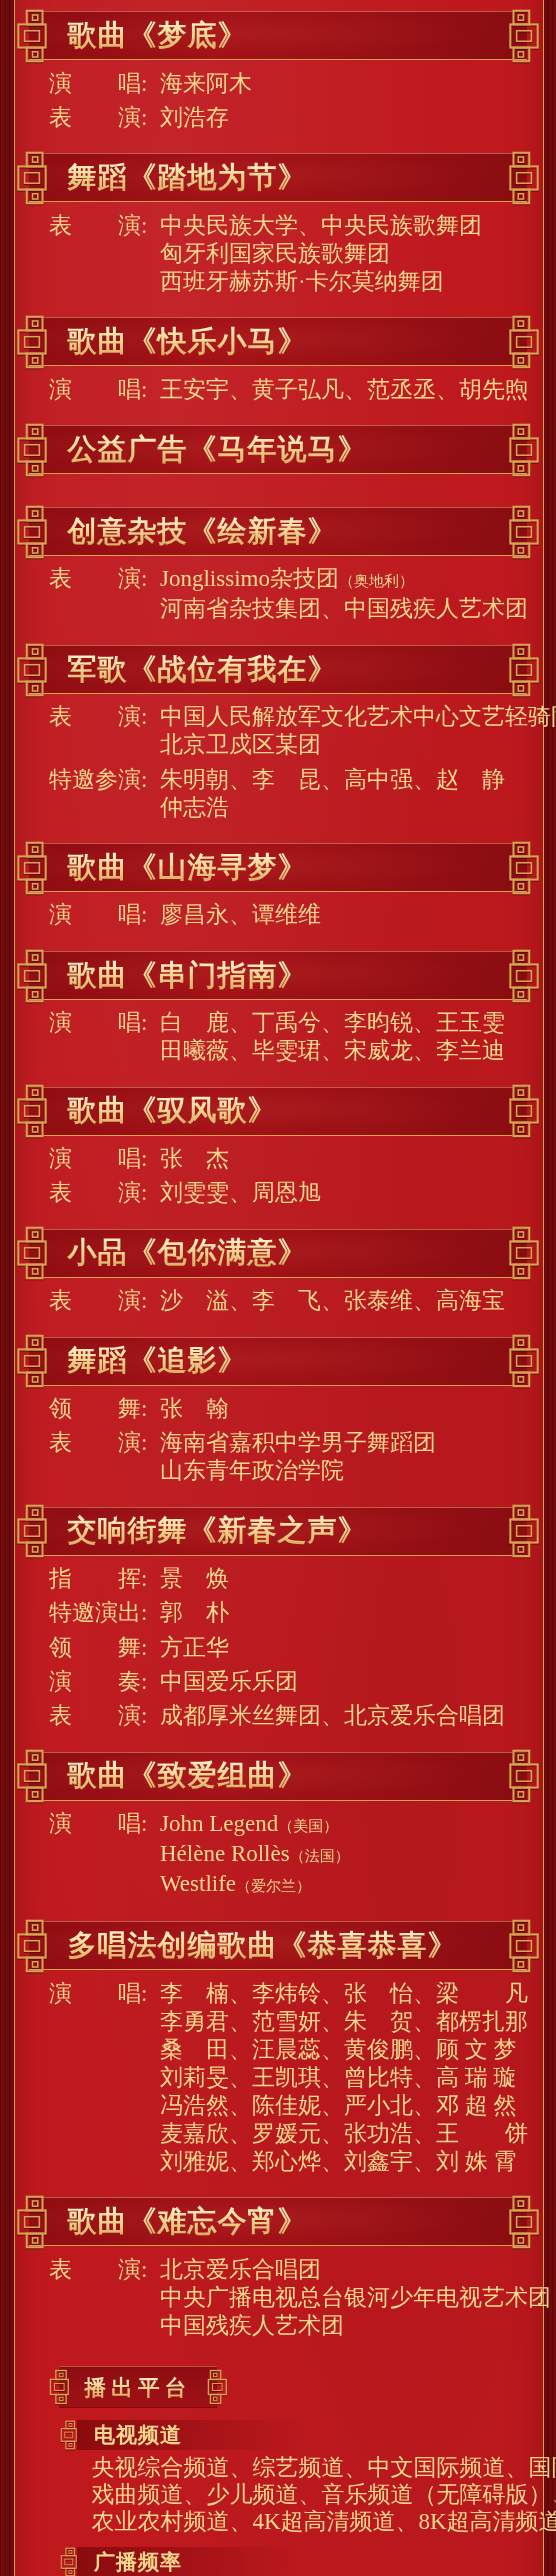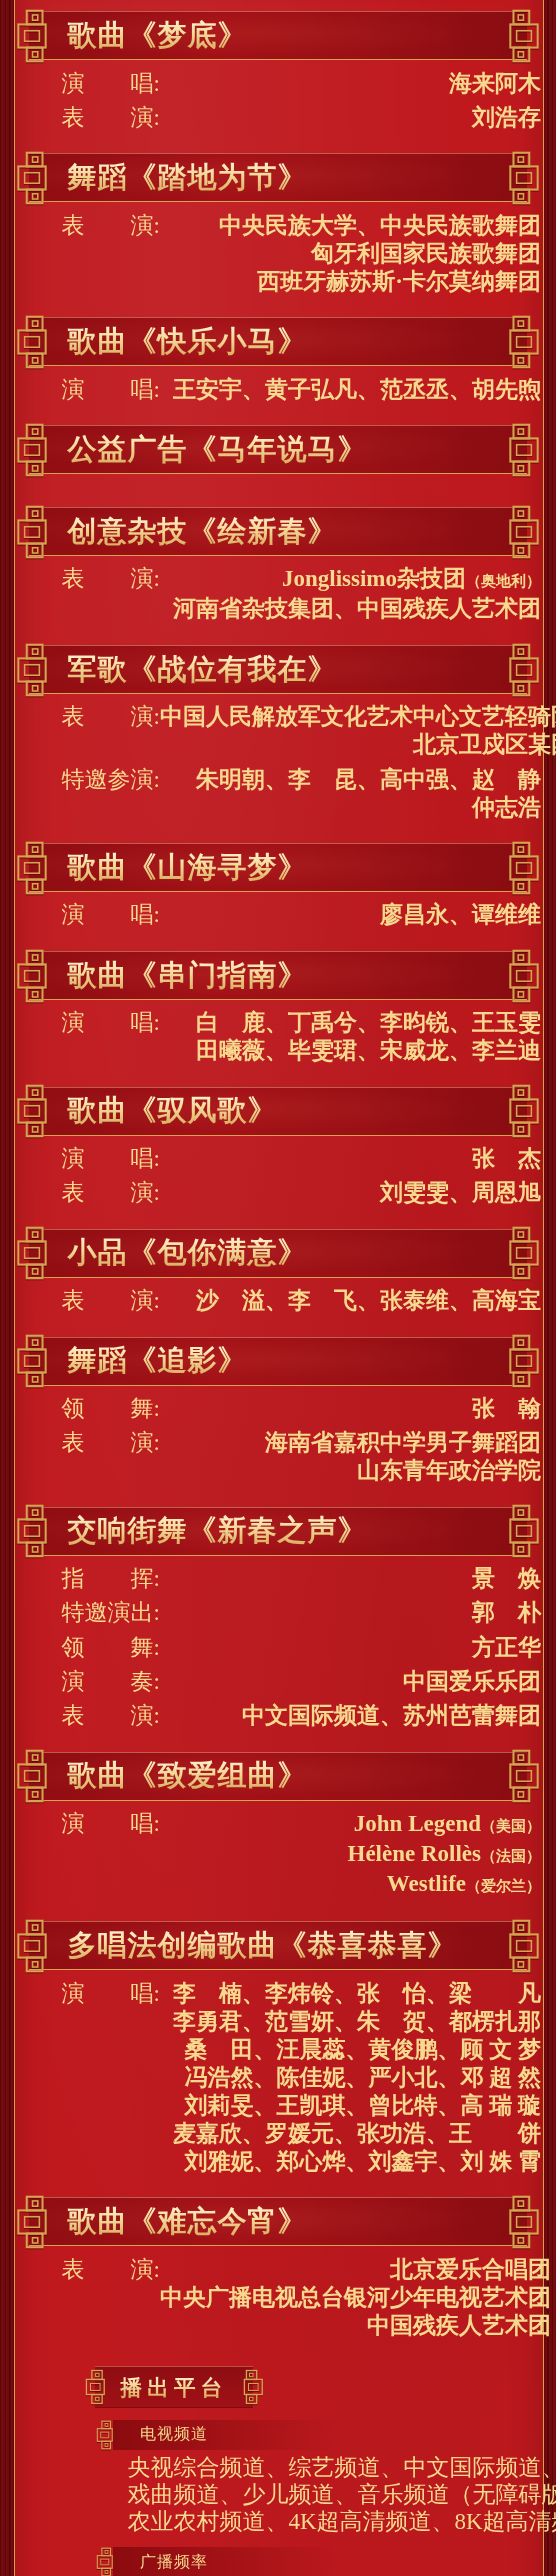--- a/index.html
+++ b/index.html
@@ -36,30 +36,30 @@
     margin-left:38px;font-size:29px;font-weight:bold;letter-spacing:1px;
     background:linear-gradient(180deg,#fff3cf 8%,#f3d795 45%,#d3a251 95%);
     -webkit-background-clip:text;background-clip:text;color:transparent;
     white-space:nowrap;
   }
   .fret{position:absolute;top:50%;width:32px;height:55px;color:#d8a351;
     filter:drop-shadow(0.5px 1px 0.5px rgba(70,0,0,.6));}
   .fret.left{left:-13.4px;transform:translateY(-50%);}
   .fret.right{right:-13.4px;transform:translateY(-50%) scaleX(-1);}
   
-  .credits{padding:9.3px 0 21.6px 0;text-align:right;}
+  .credits{padding:9.3px 0 21.6px 0;}
   .credits.empty{padding:0 0 33px 0;}
   .credit{display:flex;font-size:23px;color:#f6d98e;}
   .credit + .credit{margin-top:6.2px;}
   .credit .label{min-width:111px;margin-left:34px;white-space:pre;line-height:28px;flex:none;}
   .credit .lines{flex:1;}
-  .credit .line{line-height:28px;white-space:nowrap;font-weight:bold;}
+  .credit .line{line-height:28px;white-space:nowrap;}
   .paren{font-size:15px;}
   
-  .broadcast{margin-top:5.2px;padding-left:36px;}
+  .broadcast{margin-top:5.2px;}
   .bc-box{
     position:relative;margin-left:44px;width:158px;height:40px;
     background:linear-gradient(180deg,#8e0d12,#a01116);
     border-top:0.5px solid rgba(255,224,170,.3);border-bottom:0.5px solid rgba(120,10,10,.6);
     display:flex;align-items:center;justify-content:center;
   }
   .bc-box .bc-box-title{
     font-size:21.6px;font-weight:bold;letter-spacing:5.2px;
     background:linear-gradient(180deg,#fff3cf 8%,#f3d795 45%,#d3a251 95%);
     -webkit-background-clip:text;background-clip:text;color:transparent;white-space:nowrap;
@@ -67,21 +67,21 @@
   .bc-box .fret{width:20.6px;height:36px;}
   .bc-box .fret.left{left:-10.3px;}
   .bc-box .fret.right{right:-10.3px;}
   .bc-sections{margin-top:11.3px;}
   .bc-section{position:relative;margin:0 0 12.4px 62px;}
   .bc-head{
     position:relative;height:30px;display:flex;align-items:center;width:289px;
     background:linear-gradient(90deg,rgba(135,10,14,.95),rgba(135,10,14,0) 78%);
   }
   .bc-head .fret{width:17.5px;height:30px;left:-17.5px;}
-  .bc-title{font-size:16px;font-weight:normal;color:#f6d98e;margin-left:27px;letter-spacing:1px;}
+  .bc-title{font-size:21px;font-weight:bold;color:#f6d98e;margin-left:17px;letter-spacing:1px;}
   .bc-line{font-size:23px;line-height:27px;color:#f6d98e;margin-left:14.4px;white-space:nowrap;}
   .bc-lines{margin-top:4.1px;}
   .hidden-defs{position:absolute;width:0;height:0;overflow:hidden;}
 </style>
 </head>
 <body>
 
 <svg class="hidden-defs" aria-hidden="true">
   <defs>
     <symbol id="fret-sym" viewBox="0 0 60 104">
@@ -379,21 +379,21 @@
             </div>
             <div class="credit">
               <span class="label">演　　奏:</span>
               <div class="lines">
                 <div class="line">中国爱乐乐团</div>
               </div>
             </div>
             <div class="credit">
               <span class="label">表　　演:</span>
               <div class="lines">
-                <div class="line">中文国际频道、苏州芭蕾舞团</div>
+                <div class="line">成都厚米丝舞团、北京爱乐合唱团</div>
               </div>
             </div>
           </div>
   </div>
 
   <div class="program">
     <div class="banner">
       <svg class="fret left" viewBox="0 0 62 106" width="32" height="55">
               <use href="#fret-sym"></use>
             </svg>
@@ -424,22 +424,22 @@
               <use href="#fret-sym"></use>
             </svg>
     </div>
     <div class="credits">
             <div class="credit">
               <span class="label">演　　唱:</span>
               <div class="lines">
                 <div class="line">李　楠、李炜铃、张　怡、梁　　凡</div>
                 <div class="line">李勇君、范雪妍、朱　贺、都楞扎那</div>
                 <div class="line">桑　田、汪晨蕊、黄俊鹏、顾 文 梦</div>
+                <div class="line">刘莉旻、王凯琪、曾比特、高 瑞 璇</div>
                 <div class="line">冯浩然、陈佳妮、严小北、邓 超 然</div>
-                <div class="line">刘莉旻、王凯琪、曾比特、高 瑞 璇</div>
                 <div class="line">麦嘉欣、罗媛元、张功浩、王　　饼</div>
                 <div class="line">刘雅妮、郑心烨、刘鑫宇、刘 姝 霄</div>
               </div>
             </div>
           </div>
   </div>
 
   <div class="program">
     <div class="banner">
       <svg class="fret left" viewBox="0 0 62 106" width="32" height="55">

